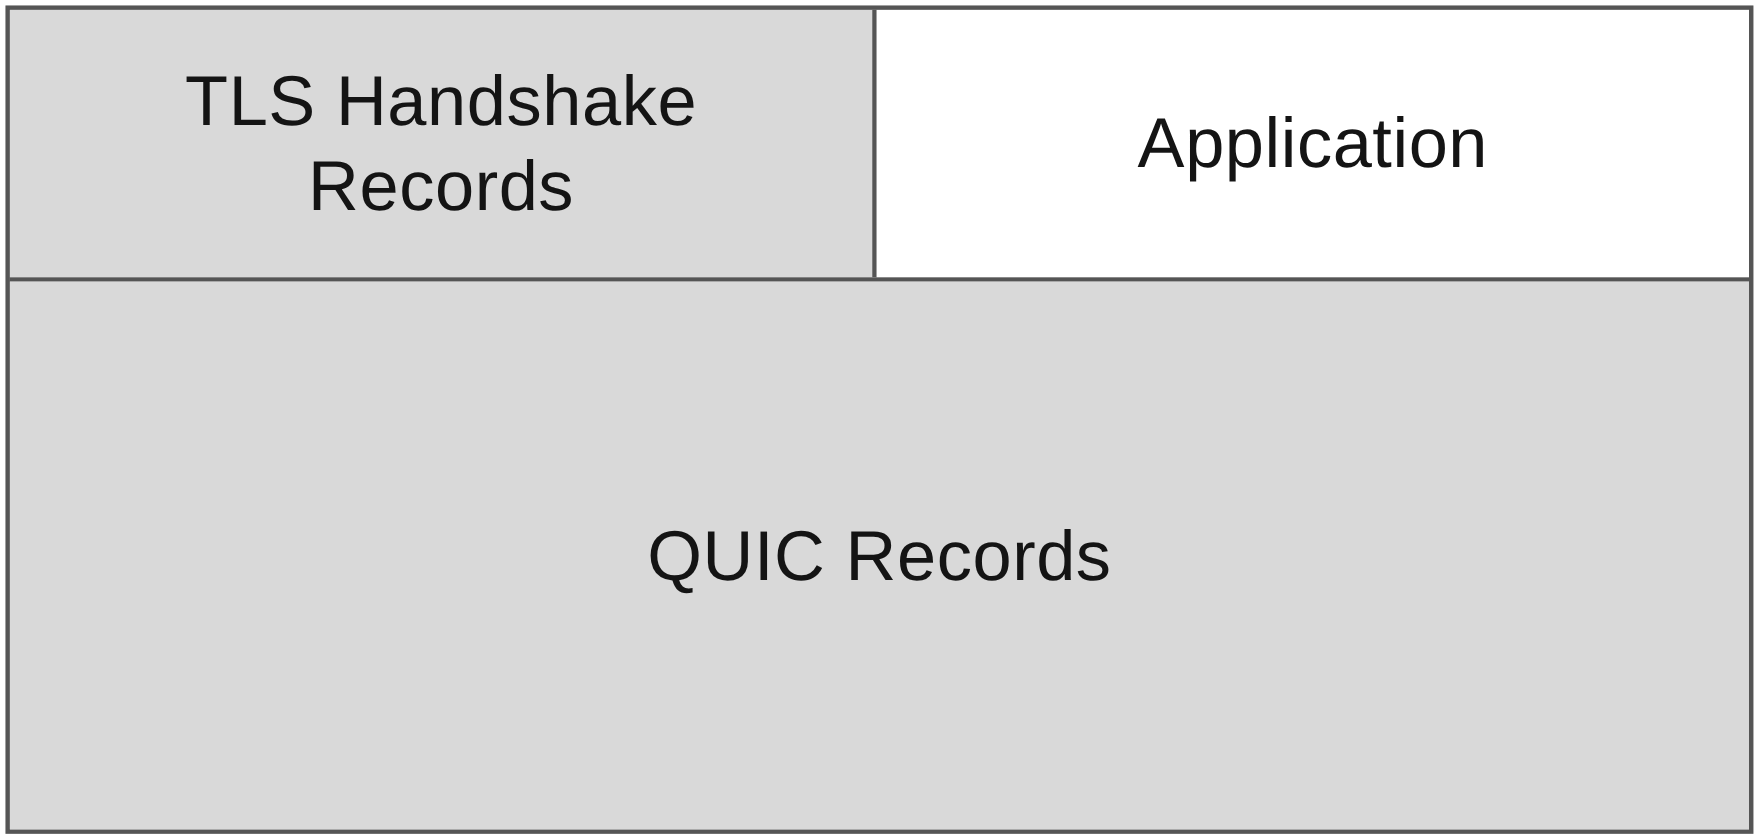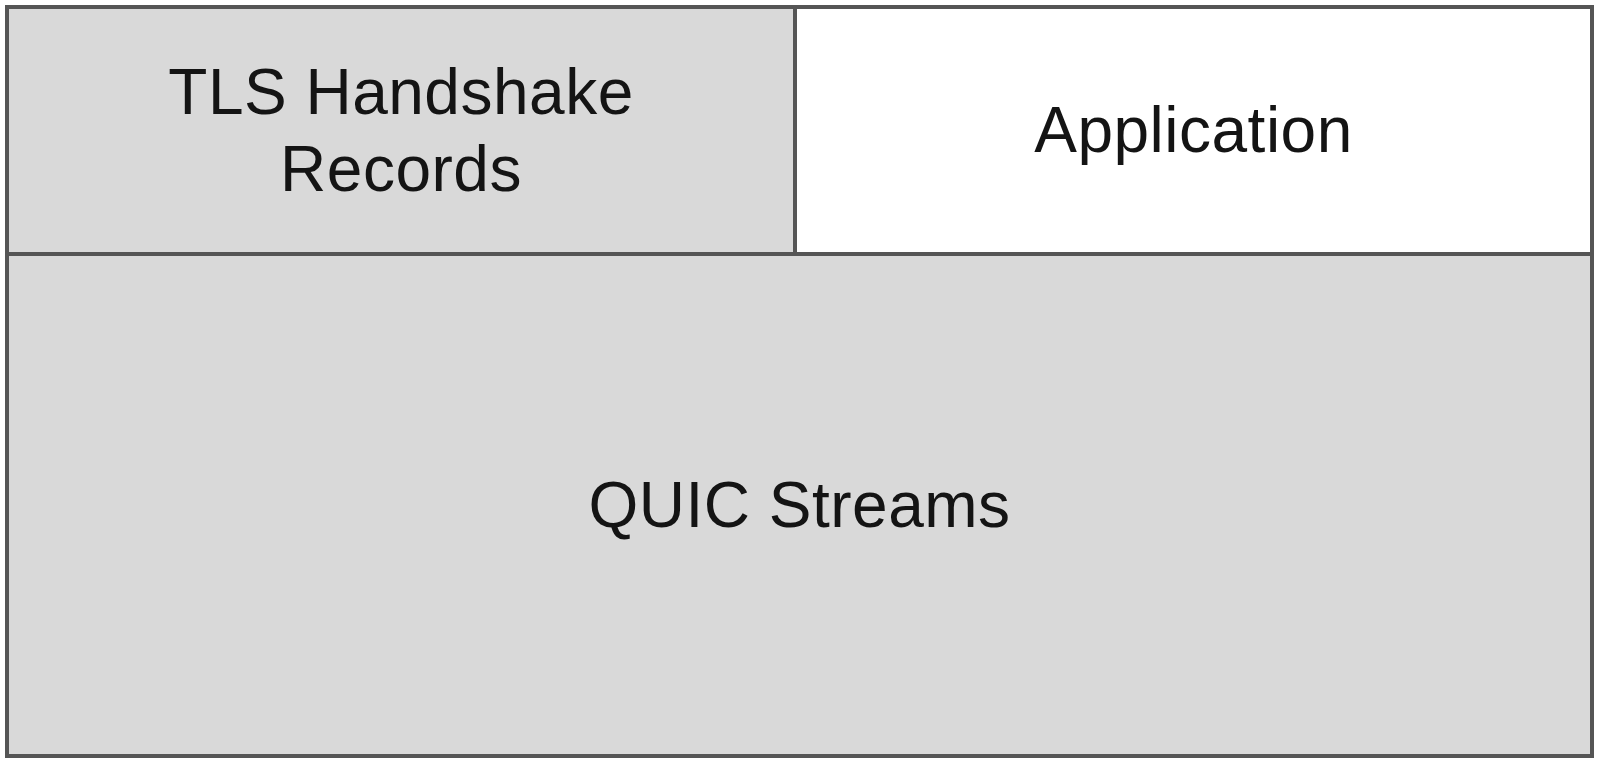--- a/index.html
+++ b/index.html
@@ -86,16 +86,16 @@
       <div class="layer-label">TLS Handshake
 Records</div>
     </div>
     <div class="cell cell-app">
       <div class="layer-label">Application</div>
     </div>
   </div>
 
 
   <div class="row row-quic cell">
-    <div class="layer-label">QUIC Streams</div>
+    <div class="layer-label">QUIC Records</div>
   </div>
 
 </div>
 
 </body></html>

